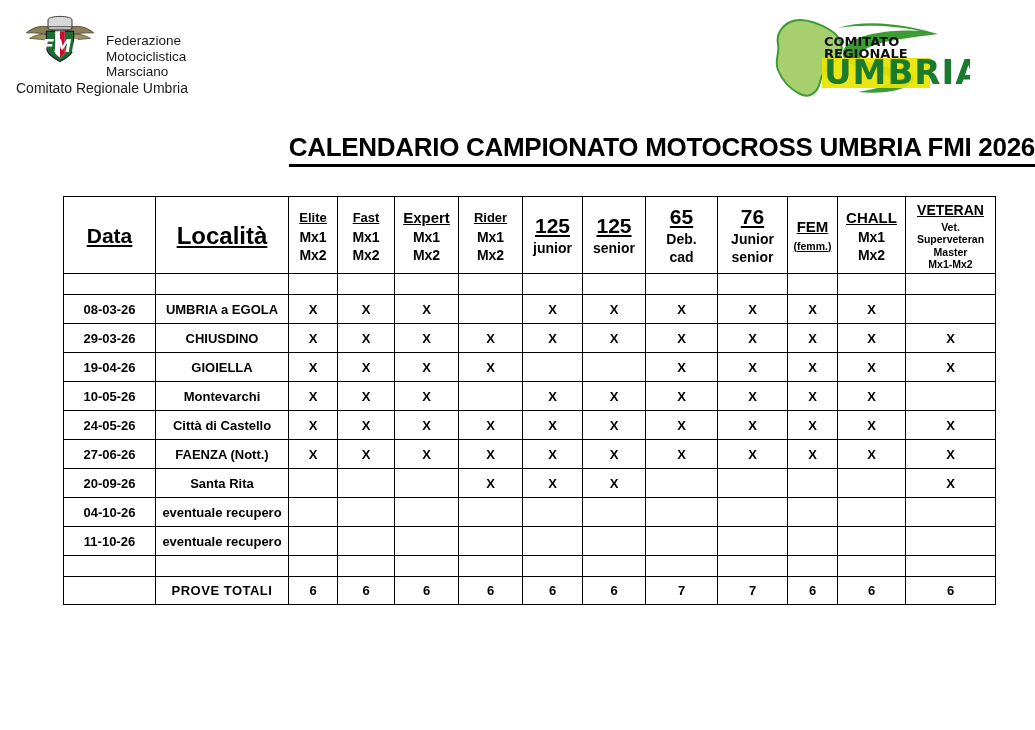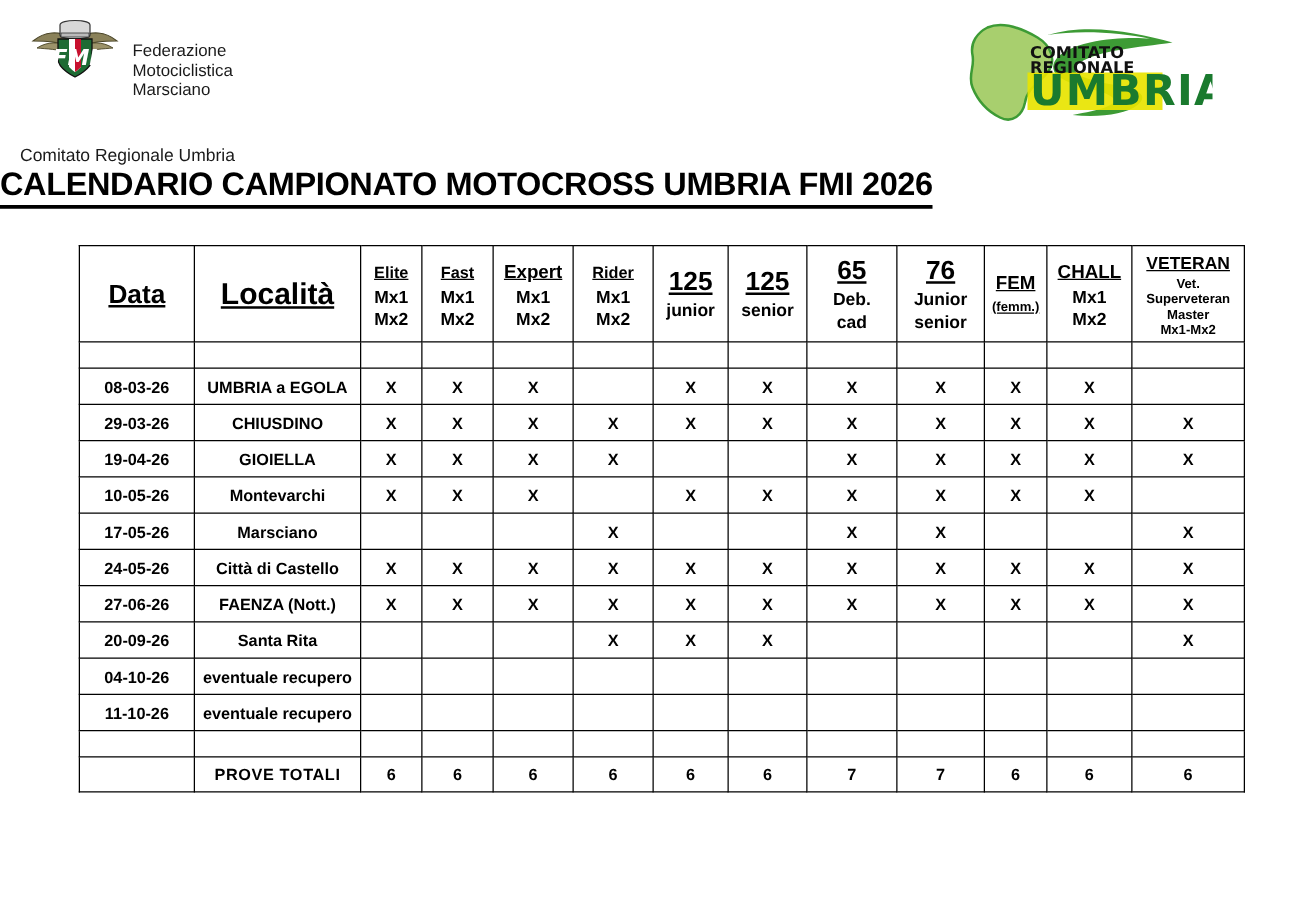--- a/index.html
+++ b/index.html
@@ -12,28 +12,28 @@
     position:relative;
     overflow:hidden;
   }
 
   
   #masthead { position:absolute; left:0; top:0; width:1035px; height:112px; }
 
   #fmi-logo { position:absolute; left:14px; top:8px; width:200px; height:96px; }
   #fmi-emblem { position:absolute; left:6px; top:4px; width:80px; height:56px; }
   #fmi-text { position:absolute; left:92px; top:7px; font-size:13.5px; line-height:15.5px; font-family:"Liberation Sans", sans-serif; color:#1a1a1a;margin-top:18px; }
-  #fmi-sub { position:absolute; left:2px; top:72px; font-size:14px; color:#1a1a1a; font-family:"Liberation Sans", sans-serif;margin-top:36px; }
+  #fmi-sub { position:absolute; left:2px; top:72px; font-size:14px; color:#1a1a1a; font-family:"Liberation Sans", sans-serif; }
 
   #umbria-logo { position:absolute; left:760px; top:4px; width:210px; height:100px; }
 
   
   #page-title {
     position:absolute; left:0; top:132px; width:1035px;
-    text-align:left;
+    text-align:right;
     font-size:26px; font-weight:bold;
     letter-spacing:-0.3px;
     font-family:"Liberation Sans", sans-serif;
   }
   #page-title span {
     border-bottom:3px solid #000;
     padding-bottom:2px;
   }
 
   
@@ -300,35 +300,20 @@
           <td class="mark"></td>
           <td class="mark">X</td>
           <td class="mark">X</td>
           <td class="mark">X</td>
           <td class="mark">X</td>
           <td class="mark">X</td>
           <td class="mark">X</td>
           <td class="mark"></td>
         </tr>
         <tr class="data-row">
-          <td class="c-data">17-05-26</td>
-          <td class="c-loc">Marsciano</td>
-          <td class="mark"></td>
-          <td class="mark"></td>
-          <td class="mark"></td>
-          <td class="mark">X</td>
-          <td class="mark"></td>
-          <td class="mark"></td>
-          <td class="mark">X</td>
-          <td class="mark">X</td>
-          <td class="mark"></td>
-          <td class="mark"></td>
-          <td class="mark">X</td>
-        </tr>
-        <tr class="data-row">
           <td class="c-data">24-05-26</td>
           <td class="c-loc">Città di Castello</td>
           <td class="mark">X</td>
           <td class="mark">X</td>
           <td class="mark">X</td>
           <td class="mark">X</td>
           <td class="mark">X</td>
           <td class="mark">X</td>
           <td class="mark">X</td>
           <td class="mark">X</td>

